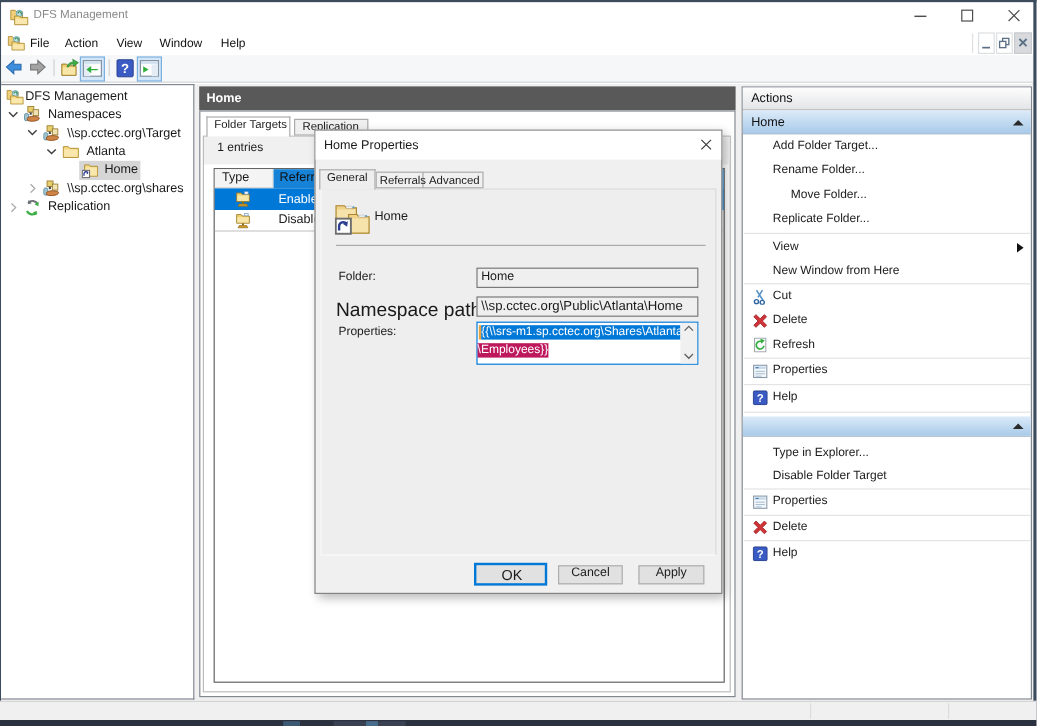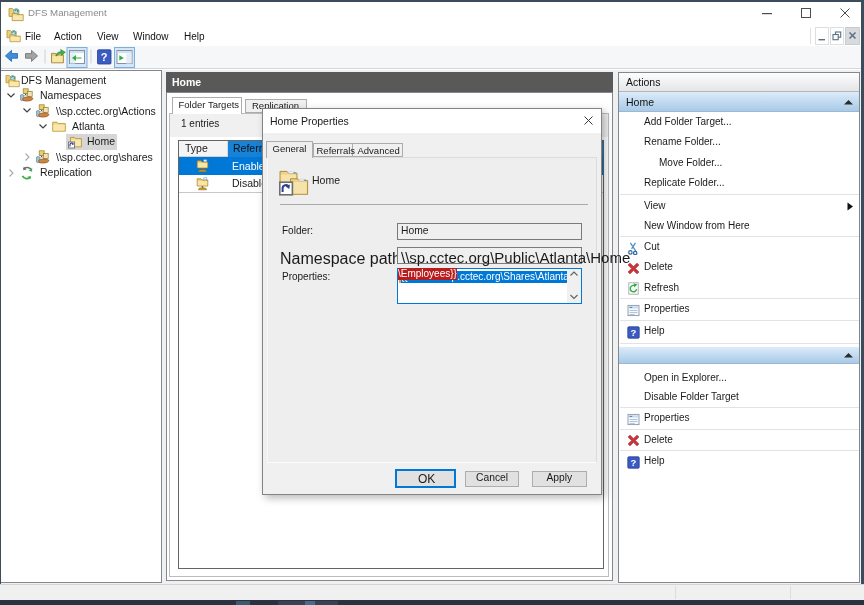--- a/index.html
+++ b/index.html
@@ -102,21 +102,21 @@
 <svg class="abs" style="left:22px;top:106.2px;" width="10" height="10">
       <path d="M1.5 2.5 L5 6 L8.5 2.5" stroke="#404040" stroke-width="1.2" fill="none"></path>
     </svg>
 <div class="abs" style="left:36px;top:103.7px;"><svg width="14" height="14" viewBox="0 0 14 14">
 <rect x="3.2" y="0.8" width="5" height="4.6" fill="#e8cf6e" stroke="#97782a" stroke-width="0.7"></rect>
 <rect x="7.6" y="3.4" width="4.6" height="5" fill="#efe3b4" stroke="#97782a" stroke-width="0.7"></rect>
 <path d="M4.6 5.6 L6.4 7.4 M6.4 5.8 L4.8 7.6" stroke="#444" stroke-width="0.9"></path>
 <rect x="0.4" y="6.6" width="3.4" height="6" rx="1.4" fill="#9fc3cf" stroke="#5a8a99" stroke-width="0.7"></rect>
 <path d="M2.6 10.6 C4 8.8 8 8.6 11.6 9.4 C13.4 9.9 13 11.4 11.4 12.2 C8.6 13.4 4.6 13.2 3 12.4 Z" fill="#cf8446" stroke="#8a4f1e" stroke-width="0.7"></path>
 </svg></div>
-<div class="abs txt" style="left:56px;top:104.5px;font-size:10.5px;color:#1a1a1a;">\\sp.cctec.org\Actions</div>
+<div class="abs txt" style="left:56px;top:104.5px;font-size:10.5px;color:#1a1a1a;">\\sp.cctec.org\Target</div>
 <svg class="abs" style="left:38px;top:121.7px;" width="10" height="10">
       <path d="M1.5 2.5 L5 6 L8.5 2.5" stroke="#404040" stroke-width="1.2" fill="none"></path>
     </svg>
 <div class="abs" style="left:52px;top:119.2px;"><svg width="14" height="14" viewBox="0 0 14 14">
         <path d="M0.7 3.2 L5 3.2 L6.2 4.6 L13.3 4.6 L13.3 12.2 L0.7 12.2 Z" fill="#f4d982" stroke="#b38f2f" stroke-width="0.8"></path>
         <path d="M1.4 5.6 L12.6 5.6 L12.6 11.6 L1.4 11.6 Z" fill="#f9e7ad"></path>
       </svg></div>
 <div class="abs txt" style="left:72px;top:120.0px;font-size:10.5px;color:#1a1a1a;">Atlanta</div>
 <div class="abs" style="left:68px;top:134.7px;"><svg width="14" height="14" viewBox="0 0 14 14">
 <path d="M2.5 2.4 L6.3 2.4 L7.3 3.6 L13.4 3.6 L13.4 11.8 L2.5 11.8 Z" fill="#f4d982" stroke="#a8842c" stroke-width="0.7"></path>
@@ -231,21 +231,21 @@
 <div class="abs" style="left:627px;top:324.5px;"><svg width="13" height="13" viewBox="0 0 13 13">
 <rect x="0.8" y="0.8" width="11.4" height="11.4" rx="1" fill="#3b5bc4" stroke="#27408f" stroke-width="0.8"></rect>
 <text x="6.5" y="10" font-family="Liberation Sans, sans-serif" font-size="9.5" font-weight="bold" fill="#fff" text-anchor="middle">?</text>
 </svg></div>
 <div class="abs txt" style="left:644px;top:325.0px;font-size:10px;color:#1a1a1a;">Help</div>
 <div class="abs" style="left:620px;top:343.0px;width:239px;height:1px;background:#e3e3e3;"></div>
 <div class="abs" style="left:619px;top:347px;width:240px;height:17px;background:linear-gradient(#dcebf9,#a8cae9);border-bottom:1px solid #9fb8cd;"></div>
 <svg class="abs" style="left:843px;top:351px;" width="12" height="10">
       <path d="M1 6.5 L5.5 2 L10 6.5 Z" fill="#2b2b2b"></path>
     </svg>
-<div class="abs txt" style="left:644px;top:372.0px;font-size:10px;color:#1a1a1a;">Open in Explorer...</div>
+<div class="abs txt" style="left:644px;top:372.0px;font-size:10px;color:#1a1a1a;">Type in Explorer...</div>
 <div class="abs txt" style="left:644px;top:391.2px;font-size:10px;color:#1a1a1a;">Disable Folder Target</div>
 <div class="abs" style="left:620px;top:406.9px;width:239px;height:1px;background:#e3e3e3;"></div>
 <div class="abs" style="left:627px;top:411.7px;"><svg width="13" height="13" viewBox="0 0 13 13">
 <rect x="1" y="1.4" width="11" height="10.2" fill="#f4f8fb" stroke="#8a99a8" stroke-width="0.9"></rect>
 <rect x="2" y="2.4" width="9" height="2" fill="#c5d9ec"></rect>
 <rect x="2.6" y="2.9" width="2.6" height="1" fill="#4a7fb5"></rect>
 <rect x="2.6" y="6" width="7.8" height="0.9" fill="#a9bfd4"></rect>
 <rect x="2.6" y="8" width="7.8" height="0.9" fill="#a9bfd4"></rect>
 <rect x="2.6" y="10" width="5" height="0.9" fill="#a9bfd4"></rect>
 </svg></div>
@@ -294,26 +294,26 @@
 <path d="M3.6 24 L3.6 20.6 A3.4 3.4 0 0 1 9.8 18.6" fill="none" stroke="#2c3f93" stroke-width="2"></path>
 <path d="M10.9 16.4 L10.3 21 L6.6 18.4 Z" fill="#2c3f93"></path>
 </svg></div>
 <div class="abs txt" style="left:312px;top:173.8px;font-size:10.5px;color:#1a1a1a;">Home</div>
 <div class="abs" style="left:280px;top:204px;width:308px;height:1px;background:#a9a9a9;"></div>
 <div class="abs txt" style="left:282px;top:225.0px;font-size:10px;color:#1a1a1a;">Folder:</div>
 <div class="abs" style="left:396.5px;top:223px;width:185px;height:17px;background:#efefef;border:1px solid #7a7a7a;"></div>
 <div class="abs txt" style="left:401px;top:225.3px;font-size:10.3px;color:#1a1a1a;">Home</div>
 <div class="abs txt" style="left:280px;top:249.0px;font-size:16px;color:#1a1a1a;">Namespace path:</div>
 <div class="abs" style="left:396.5px;top:247px;width:185px;height:17px;background:#efefef;border:1px solid #7a7a7a;"></div>
-<div class="abs txt" style="left:401px;top:249.3px;font-size:15px;color:#1a1a1a;">\\sp.cctec.org\Public\Atlanta\Home</div>
+<div class="abs txt" style="left:401px;top:249.3px;font-size:11px;color:#1a1a1a;">\\sp.cctec.org\Public\Atlanta\Home</div>
 <div class="abs txt" style="left:282px;top:271.0px;font-size:10px;color:#1a1a1a;">Properties:</div>
 <div class="abs" style="left:396.5px;top:267.5px;width:185px;height:36px;background:#fff;border:1px solid #0078d7;"></div>
 <div class="abs" style="left:399px;top:270.5px;width:2px;height:12px;background:#e8a33d;"></div>
 <div class="abs txt" style="left:401px;top:271.0px;font-size:10px;color:#fff;background:#0078d7;max-width:165.5px;overflow:hidden;">{{\\srs-m1.sp.cctec.org\Shares\Atlanta</div>
-<div class="abs txt" style="left:398px;top:268px;font-size:10px;color:#fff;background:#b91c1c;">\Employees}}</div>
+<div class="abs txt" style="left:398px;top:286px;font-size:10px;color:#fff;background:#be185d;">\Employees}}</div>
 <div class="abs" style="left:566.5px;top:268.5px;width:14px;height:34px;background:#f0f0f0;"></div>
 <svg class="abs" style="left:566.5px;top:270px;" width="14" height="8">
       <path d="M3.5 5.5 L7 2 L10.5 5.5" stroke="#606060" stroke-width="1.1" fill="none"></path>
     </svg>
 <svg class="abs" style="left:566.5px;top:293px;" width="14" height="8">
       <path d="M3.5 2 L7 5.5 L10.5 2" stroke="#606060" stroke-width="1.1" fill="none"></path>
     </svg>
 <div class="abs" style="left:394.5px;top:469px;width:61px;height:19px;background:#e1e1e1;border:2px solid #0078d7;"></div>
 <div class="abs txt" style="left:418px;top:472.4px;font-size:12px;color:#1a1a1a;">OK</div>
 <div class="abs" style="left:464.5px;top:470.5px;width:54.5px;height:16.5px;background:#e1e1e1;border:1px solid #adadad;"></div>

